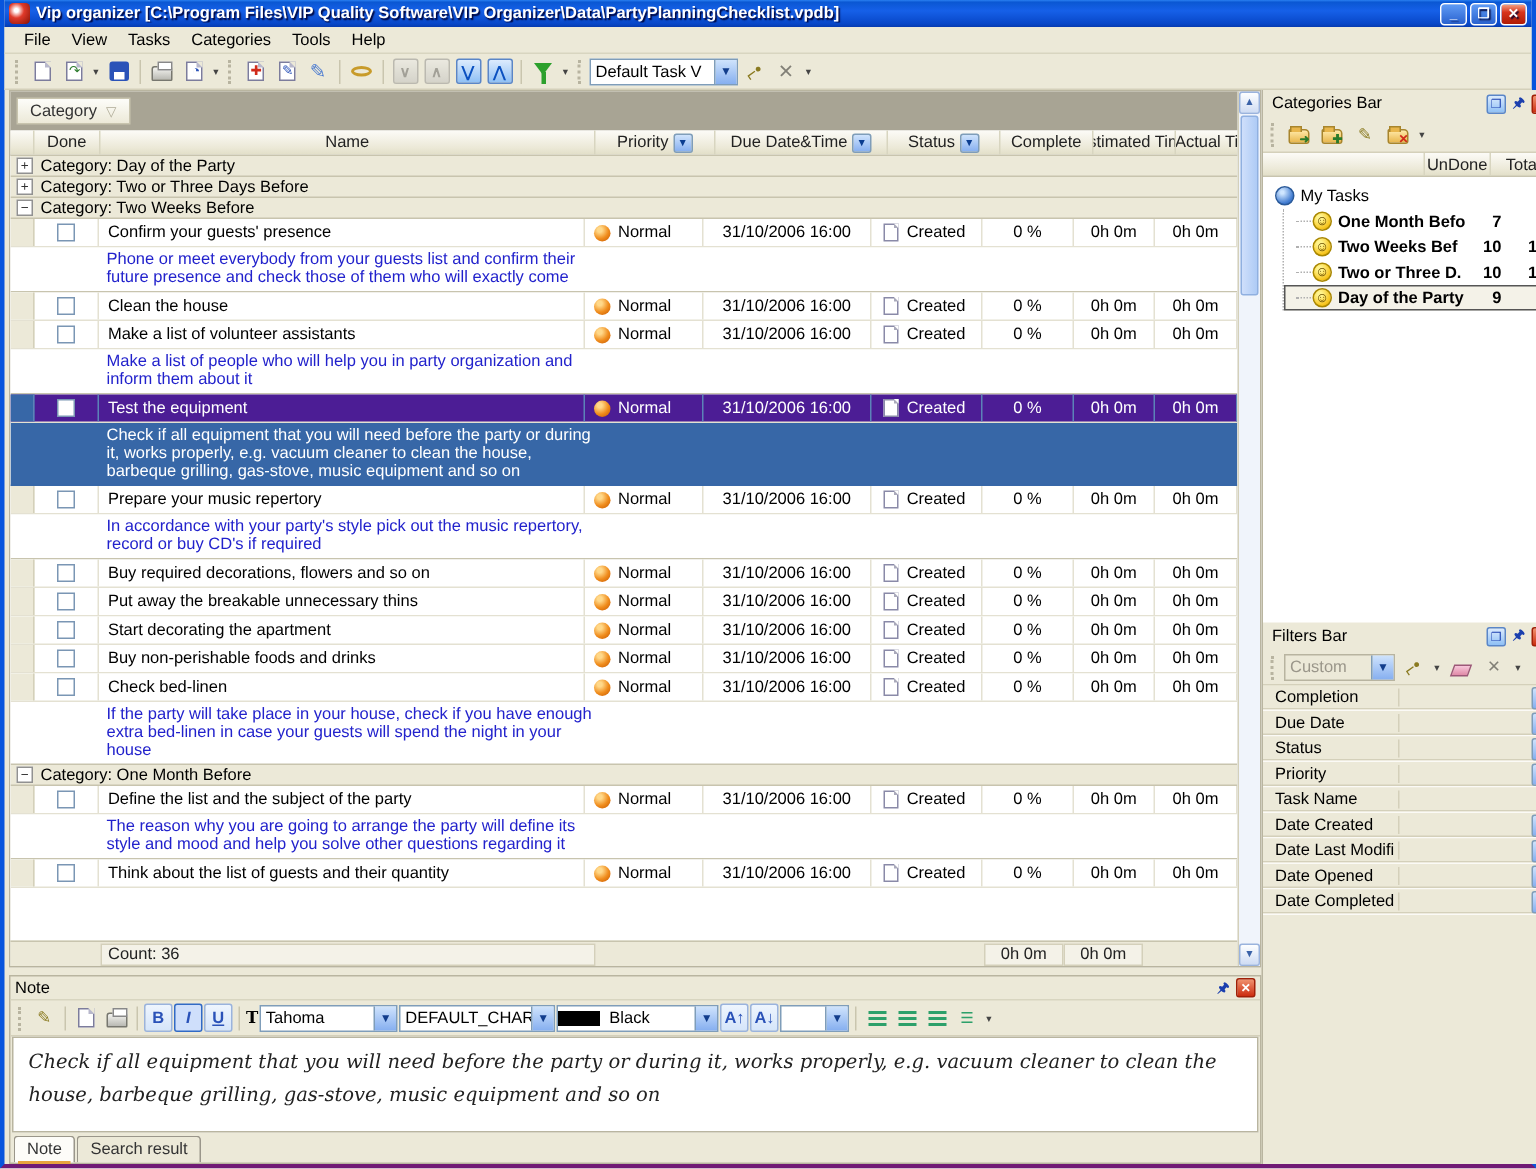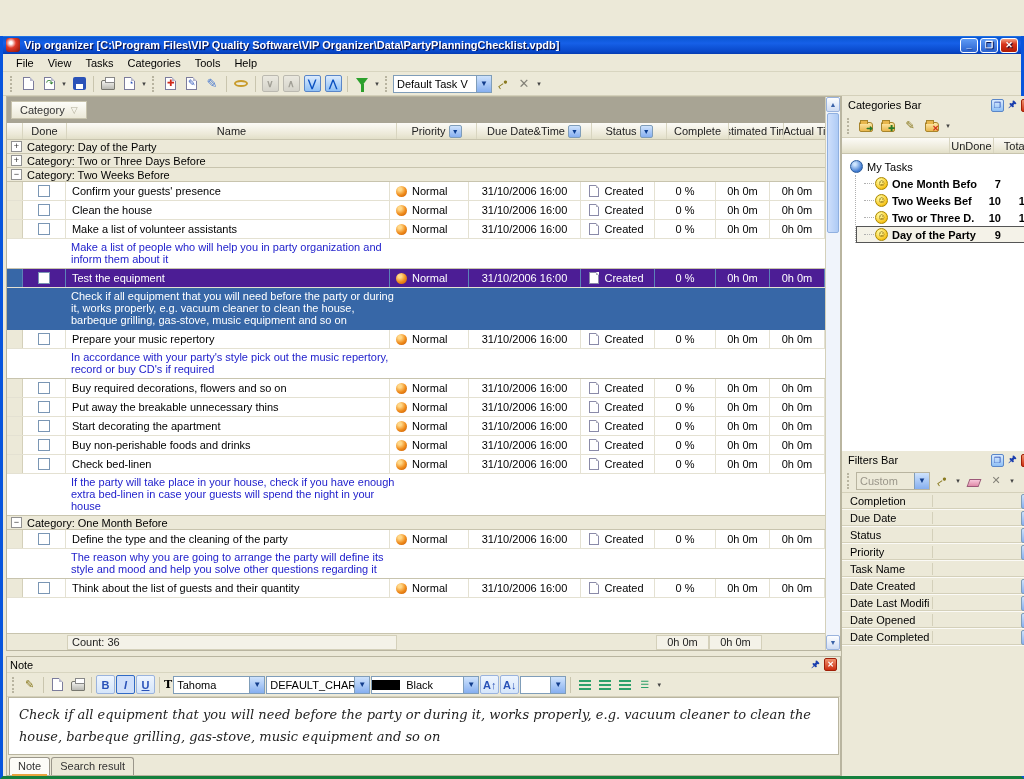--- a/index.html
+++ b/index.html
@@ -1,18 +1,18 @@
 <!DOCTYPE html>
 <html><head>
 <meta charset="utf-8">
 <style>
   * { box-sizing: border-box; margin:0; padding:0; }
   html,body { width:1024px; height:779px; overflow:hidden; }
   body { font-family:"Liberation Sans", sans-serif; font-size:11px; background:#ECE9D8; position:relative; }
-  #window { position:absolute; inset:0; border-left:3px solid #0855DD; border-right:3px solid #0855DD; border-bottom:3px solid #15803d;margin-top:36px; }
+  #window { position:absolute; inset:0; border-left:3px solid #0855DD; border-right:3px solid #0855DD; border-bottom:3px solid #701a75; }
 
   
   #titlebar { height:18px; background:linear-gradient(to bottom,#2A80F1 0%,#0A57D3 8%,#1660E8 40%,#0847C8 88%,#063BB0 100%); color:#fff; display:flex; align-items:center; padding:0 3px; font-weight:bold; font-size:11px; text-shadow:1px 1px 1px #003; }
   #app-icon { width:14px; height:14px; margin-right:4px; border-radius:3px; background:radial-gradient(circle at 35% 35%,#fff 10%,#e03a2a 40%,#8c1508 95%); flex:0 0 auto; }
   #titlebar .title-text { flex:1; white-space:nowrap; overflow:hidden; }
   .winbtn { width:18px; height:15px; margin-left:2px; border:1px solid #fff; border-radius:3px; color:#fff; font-size:9px; line-height:13px; text-align:center; font-weight:bold; }
   .winbtn.min, .winbtn.restore { background:linear-gradient(#5f9bf5,#2a62cf); }
   .winbtn.close { background:linear-gradient(#f3a183,#d8341c 40%,#b01b04); }
 
   
@@ -300,20 +300,23 @@
               </div>
               <div class="cell c-due center">31/10/2006 16:00</div>
               <div class="cell c-status">
                 <span class="st-page"></span>
                 <span>Created</span>
               </div>
               <div class="cell c-comp center">0 %</div>
               <div class="cell c-est center">0h 0m</div>
               <div class="cell c-act center">0h 0m</div>
             </div>
+            <div class="row-note">
+              <span class="nt">Phone or meet everybody from your guests list and confirm their future presence and check those of them who will exactly come</span>
+            </div>
             <div class="row-task">
               <div class="cell c-gutter"></div>
               <div class="cell c-done center">
                 <span class="checkbox"></span>
               </div>
               <div class="cell c-name" style="padding-left: 6px;">
                 <span>Clean the house</span>
               </div>
               <div class="cell c-prio">
                 <span class="ball"></span>
@@ -511,21 +514,21 @@
             <div class="row-cat">
               <span class="expander">−</span>
               <span>Category: One Month Before</span>
             </div>
             <div class="row-task">
               <div class="cell c-gutter"></div>
               <div class="cell c-done center">
                 <span class="checkbox"></span>
               </div>
               <div class="cell c-name" style="padding-left: 6px;">
-                <span>Define the type and the cleaning of the party</span>
+                <span>Define the list and the subject of the party</span>
               </div>
               <div class="cell c-prio">
                 <span class="ball"></span>
                 <span>Normal</span>
               </div>
               <div class="cell c-due center">31/10/2006 16:00</div>
               <div class="cell c-status">
                 <span class="st-page"></span>
                 <span>Created</span>
               </div>

